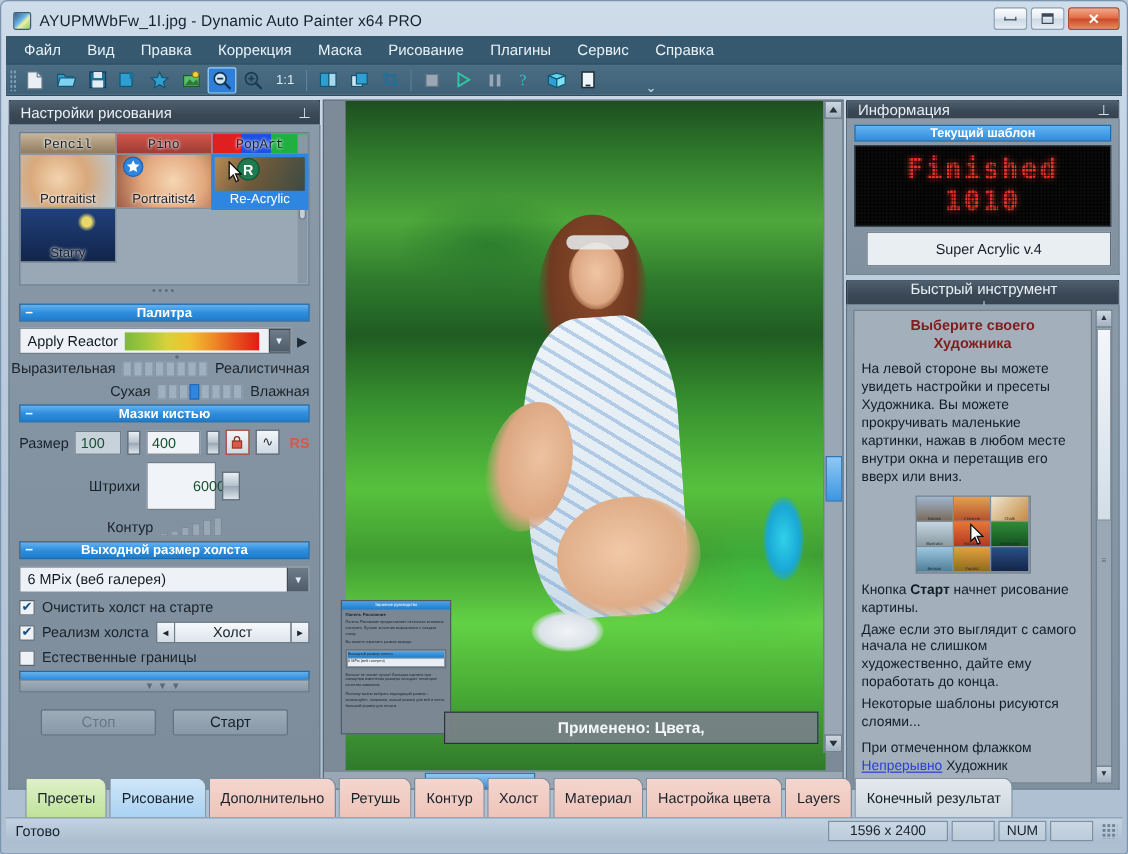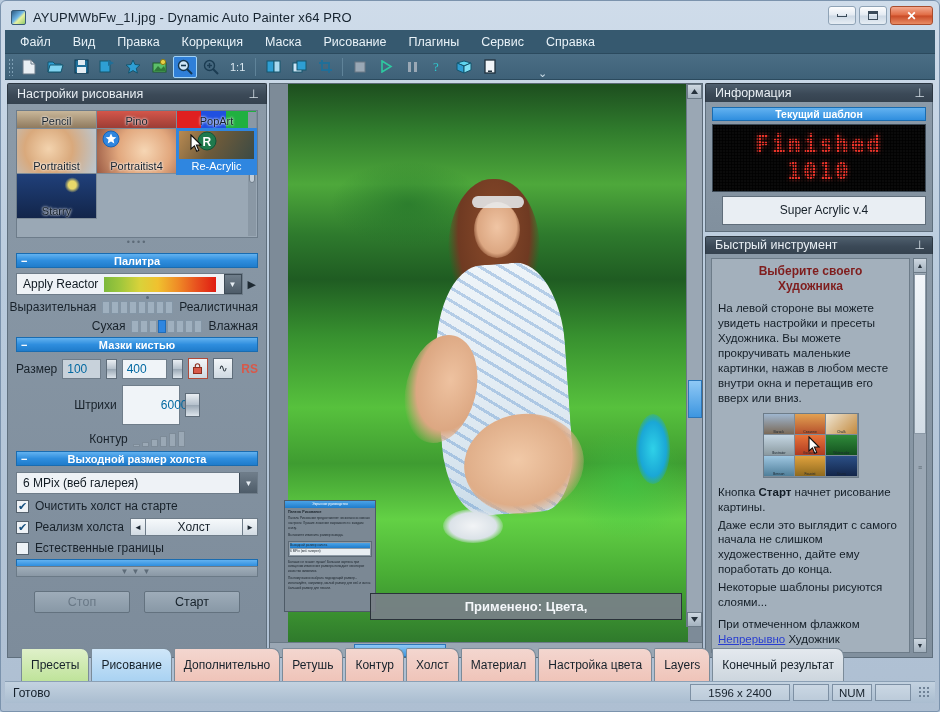--- a/index.html
+++ b/index.html
@@ -146,21 +146,21 @@
     position: absolute; left: 0; right: 0; bottom: 1px;
     text-align: center; font-size: 11px; color: #15202b;
     text-shadow: 0 0 3px rgba(255,255,255,.9), 0 0 2px rgba(255,255,255,.9);
     white-space: nowrap;
   }
   .preset-cell.selected {
     outline: 3px solid #2f86e0; outline-offset: -2px;
     background: #2f86e0; z-index: 4;
   }
   .preset-cell.selected .preset-label { color: #ffffff; text-shadow: none; }
-  .preset-row-top { height: 18px; }
+  .preset-row-top { height: 18px; font-family: Liberation Mono, monospace; }
   #grid-dots { text-align: center; color: #5d6b78; font-size: 9px; letter-spacing: 2px; line-height: 9px; height: 11px; }
   #preset-scroll {
     position: absolute; right: 1px; top: 1px; bottom: 1px; width: 8px;
     background: #8a98a5;
   }
   #preset-scroll-thumb {
     position: absolute; top: 46%; left: 1px; width: 6px; height: 14px;
     background: #c3ced8; border: 1px solid #6e7c89; border-radius: 3px;
   }
 
@@ -203,21 +203,21 @@
   .ticks { display: flex; gap: 1px; position: relative; }
   .tick { width: 8px; height: 13px; background: #9fb0bf; border: 1px solid #8496a6; }
   .tick.on { background: #2f86e0; border-color: #1f6cb8; }
   .tick-dot { position:absolute; top:-5px; left:44px; width:3px;height:3px;background:#5b6b79;border-radius:50%; }
 
   
   .field-row { display: flex; align-items: center; gap: 5px; margin-top: 6px; }
   .f-label { font-size: 12px; color: #17212a; }
   .txtbox {
     height: 20px; background: #c8d2db; border: 1px solid #6f7d8a;
-    font-size: 12px; color: #0369a1; display: flex; align-items: center;
+    font-size: 12px; color: #14532d; display: flex; align-items: center;
     padding: 0 4px;
   }
   .txtbox.light { background: #f0f4f8; }
   .spin {
     width: 13px; height: 20px;
     background: linear-gradient(180deg,#e9eef3 0%,#b6c2cd 48%,#9aa8b5 52%,#dde5ec 100%);
     border: 1px solid #5f6d7a;
   }
   .mini-btn {
     width: 24px; height: 21px; border: 1px solid #b04a3a;
@@ -930,21 +930,21 @@
       </div>
       <div id="info-body">
         <div id="info-bluebar">Текущий шаблон</div>
         <div id="led-display">
           <div class="led-text" id="led-line1">Finished</div>
           <div class="led-text" id="led-line2">1010</div>
         </div>
         <div id="tpl-name">Super Acrylic v.4</div>
       </div>
 
-      <div class="panel-header" style="margin-top:4px;">
+      <div class="panel-header" style="margin-top:4px;flex-direction:column;">
         <span>Быстрый инструмент</span>
         <span class="pin-icon">⊥</span>
       </div>
       <div id="qt-body">
         <div id="qt-inner">
           <div id="qt-heading">
             <div>Выберите своего</div>
             <div>Художника</div>
           </div>
           <div class="qt-p">На левой стороне вы можете увидеть настройки и пресеты Художника. Вы можете прокручивать маленькие картинки, нажав в любом месте внутри окна и перетащив его вверх или вниз.</div>

